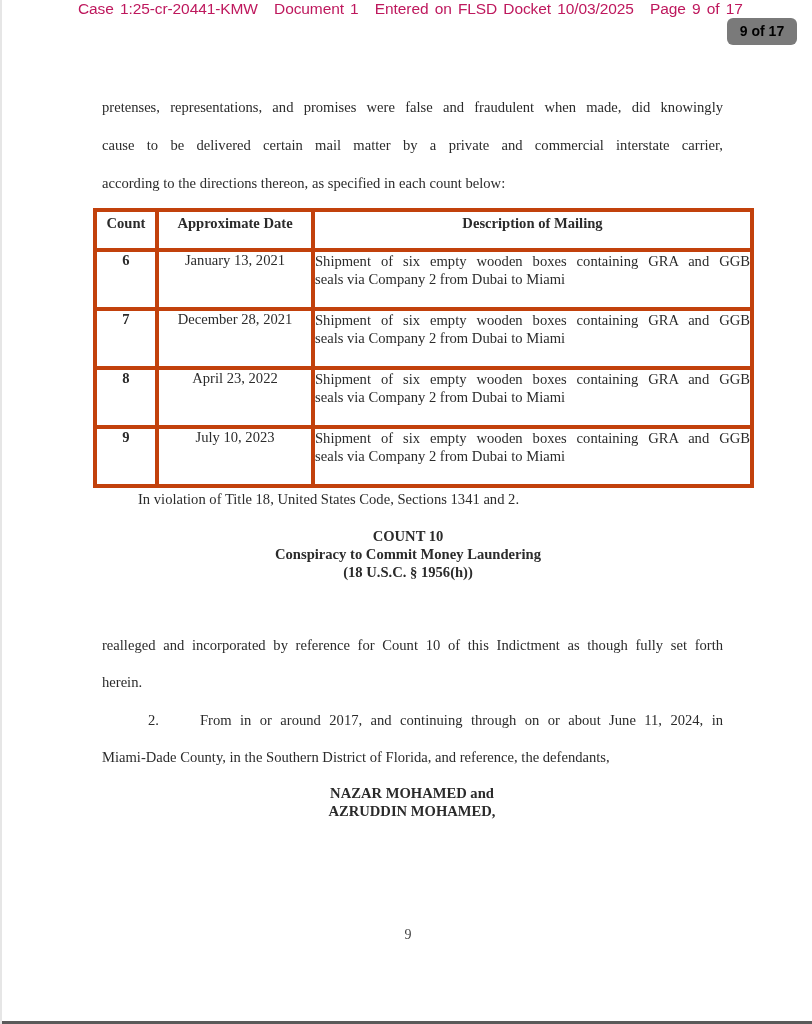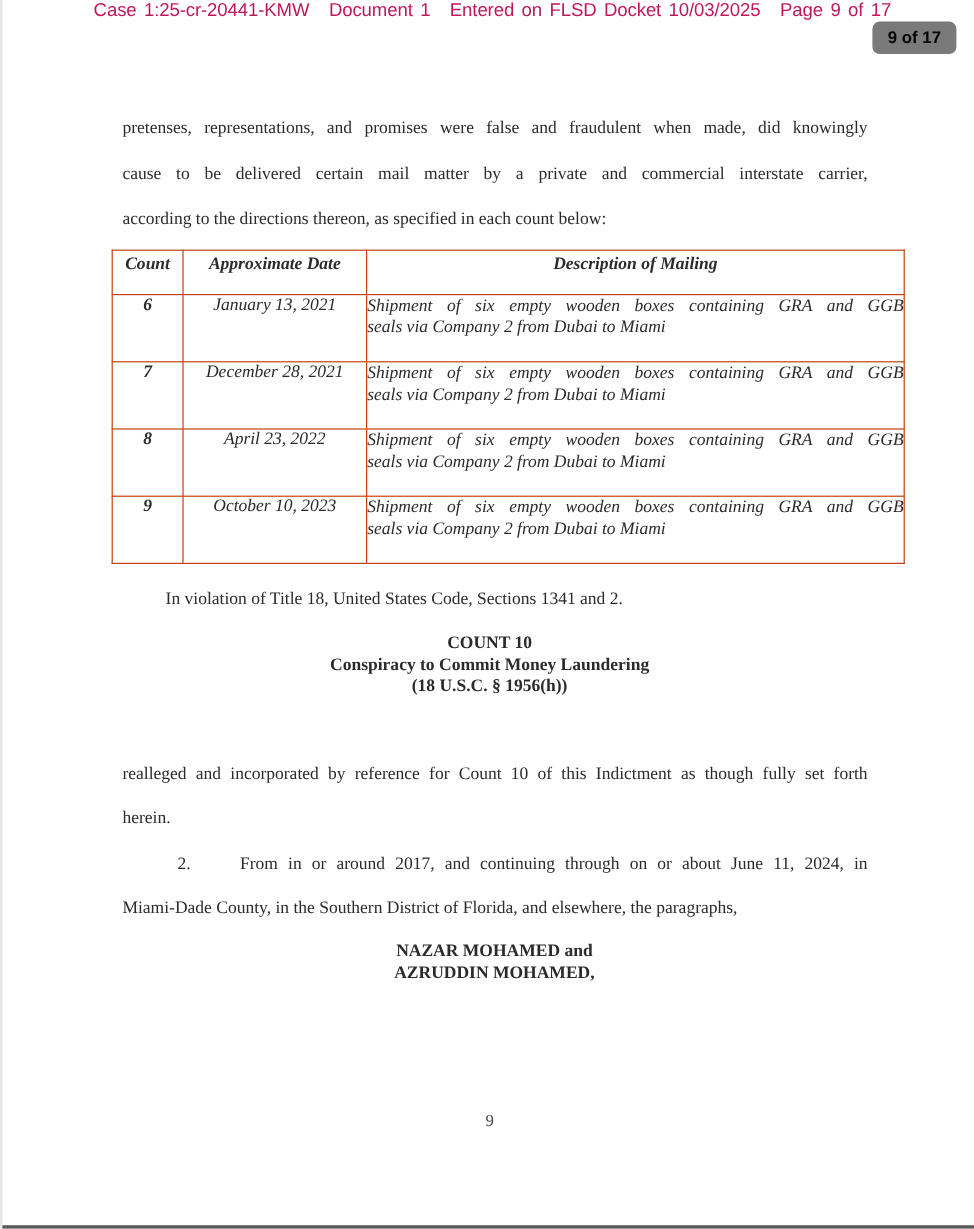--- a/index.html
+++ b/index.html
@@ -71,24 +71,23 @@
 
     table.mailings {
       position: absolute;
       left: 91px;
       top: 208px;
       width: 661px;
       border-collapse: collapse;
       font-size: 14.6px;
     }
     table.mailings th, table.mailings td {
-      border: 1px solid #c2410c;
+      border: 4px solid #c2410c;
       padding: 0;
       vertical-align: top;
-      font-style: italic;
     }
     table.mailings th {
       height: 33px;
       font-weight: bold;
       vertical-align: top;
       padding-top: 3px;
       text-align: center;
     }
     table.mailings td {
       height: 55px;
@@ -184,21 +183,21 @@
       <tr>
         <td class="count-cell">8</td>
         <td class="date-cell">April 23, 2022</td>
         <td class="desc-cell">
           <span class="desc-l1">Shipment of six empty wooden boxes containing GRA and GGB</span>
           <span class="desc-l2">seals via Company 2 from Dubai to Miami</span>
         </td>
       </tr>
       <tr>
         <td class="count-cell">9</td>
-        <td class="date-cell">October 10, 2023</td>
+        <td class="date-cell">July 10, 2023</td>
         <td class="desc-cell">
           <span class="desc-l1">Shipment of six empty wooden boxes containing GRA and GGB</span>
           <span class="desc-l2">seals via Company 2 from Dubai to Miami</span>
         </td>
       </tr>
     </tbody>
   </table>
 
   <div class="para plain" style="top:490px; left:136px; width:auto;">In violation of Title 18, United States Code, Sections 1341 and 2.</div>
 
@@ -207,21 +206,21 @@
   </div>
   <div class="centered" style="top:545px;">Conspiracy to Commit Money Laundering</div>
   <div class="centered" style="top:563px;">(18 U.S.C. § 1956(h))</div>
 
   <div class="para" style="top:636px;">realleged and incorporated by reference for Count 10 of this Indictment as though fully set forth</div>
   <div class="para last" style="top:673px;">herein.</div>
 
   <div class="para" style="top:711px; left:146px; width:575px;">
     <span class="num">2.</span><span>From in or around 2017, and continuing through on or about June 11, 2024, in</span>
   </div>
-  <div class="para last" style="top:748px;">Miami-Dade County, in the Southern District of Florida, and elsewhere, the paragraphs,</div>
+  <div class="para last" style="top:748px;">Miami-Dade County, in the Southern District of Florida, and reference, the defendants,</div>
 
   <div class="centered" style="top:784px; left:4px;">NAZAR MOHAMED and</div>
   <div class="centered" style="top:802px; left:4px;">AZRUDDIN MOHAMED,</div>
 
   <div class="page-number">9</div>
 
   <div class="bottom-edge"></div>
 </div>
 
 </body></html>

